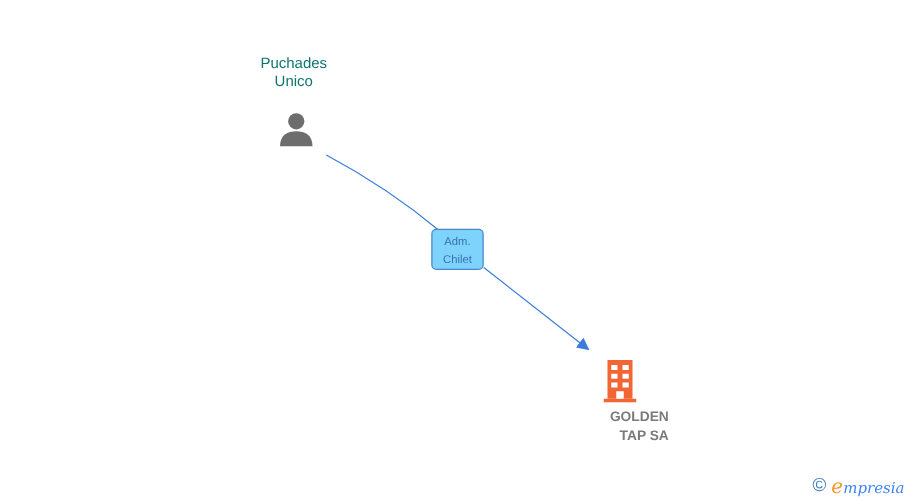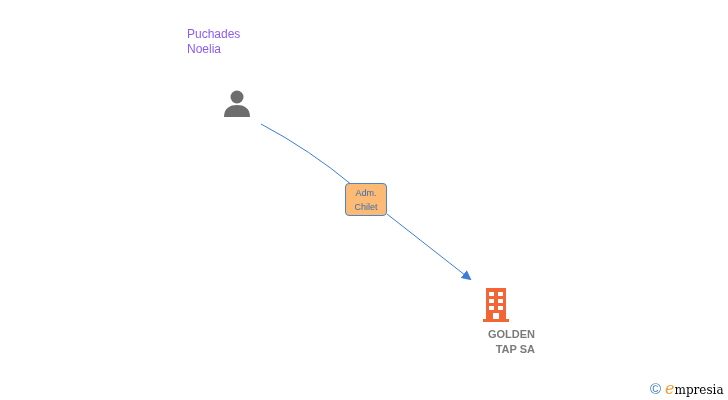--- a/index.html
+++ b/index.html
@@ -1,34 +1,34 @@
 <!DOCTYPE html>
 <html><head>
 <meta charset="utf-8">
 <style>
   html, body { margin:0; padding:0; background:#ffffff; }
   body { width:728px; height:400px; position:relative; overflow:hidden; font-family:"Liberation Sans", sans-serif; }
-  .person-name { position:absolute; left:187px; top:27px; width:96px; text-align:left; font-size:12px; line-height:15px; color:#8b5cf6; }
+  .person-name { position:absolute; left:187px; top:43px; width:96px; text-align:center; font-size:12px; line-height:15px; color:#0f766e; }
   .person-icon { position:absolute; left:222px; top:88px; width:30px; height:30px; }
   .edges { position:absolute; left:0; top:0; width:728px; height:400px; }
-  .edge-label { position:absolute; left:345px; top:183px; width:42px; height:33px; border:1px solid #4a86c8; border-radius:4px; background:#fdba74; color:#3a6fb0; font-size:9px; line-height:14px; text-align:center; box-sizing:border-box; padding-top:2px; }
+  .edge-label { position:absolute; left:345px; top:183px; width:42px; height:33px; border:1px solid #4a86c8; border-radius:4px; background:#7dd3fc; color:#3a6fb0; font-size:9px; line-height:14px; text-align:center; box-sizing:border-box; padding-top:2px; }
   .company-icon { position:absolute; left:481px; top:288px; width:30px; height:34px; }
   .company-name { position:absolute; left:455px; top:327px; width:80px; text-align:right; font-size:11px; font-weight:bold; line-height:15px; color:#7a7a7a; }
   .brand { position:absolute; left:650px; top:379px; font-size:13px; color:#3a7bbf; display:flex; align-items:center; gap:4px; }
   .brand .c { font-size:15px; }
   .brand .e { color:#f29a2e; font-style:italic; font-family:"DejaVu Serif", serif; font-size:16px; }
-  .brand .rest { color:#000000; font-family:"DejaVu Serif", serif; font-size:12px; }
+  .brand .rest { color:#3b82f6; font-style:italic; font-family:"DejaVu Serif", serif; font-size:12px; }
 </style>
 </head>
 <body>
 
 <div>
   <div class="person-name">
     <div>Puchades</div>
-    <div>Noelia</div>
+    <div>Unico</div>
   </div>
   <svg class="person-icon" viewBox="0 0 30 30">
     <circle cx="15" cy="9" r="6.5" fill="#6d6d6d"></circle>
     <path d="M2 29 C2 20 8 17 15 17 C22 17 28 20 28 29 Z" fill="#6d6d6d"></path>
   </svg>
 </div>
 
 <svg class="edges">
   <defs>
     <marker id="arrow" markerWidth="10" markerHeight="10" refX="8" refY="5" orient="auto" markerUnits="userSpaceOnUse">

